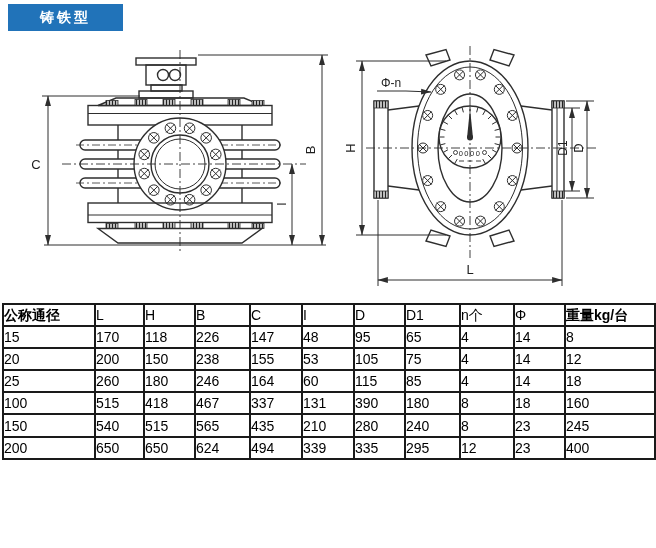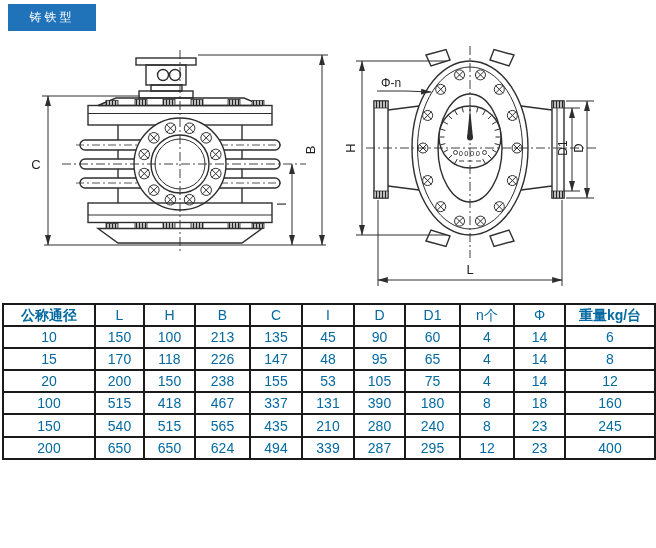--- a/index.html
+++ b/index.html
@@ -1,24 +1,24 @@
 <!DOCTYPE html>
 <html><head>
 <meta charset="utf-8">
 <style>
   html,body{margin:0;padding:0;background:#fff;}
   .page{position:relative;width:656px;height:548px;background:#ffffff;overflow:hidden;
         font-family:"Liberation Sans",sans-serif;}
-  .badge{position:absolute;left:8px;top:4px;width:88px;height:27px;background:#2173b9;
-         color:#ffffff;font-size:12px;font-weight:normal;letter-spacing:3px;
+  .badge{position:absolute;left:8px;top:4px;width:115px;height:27px;background:#2173b9;
+         color:#ffffff;font-size:14px;font-weight:bold;letter-spacing:3px;
          display:flex;align-items:center;justify-content:center;}
   svg.drawing{position:absolute;left:0;top:36px;}
   svg text{font-family:"Liberation Sans",sans-serif;}
   table.spec{position:absolute;left:2px;top:303px;width:652px;border-collapse:collapse;
-             table-layout:fixed;text-align:center;color:#0369a1;}
+             table-layout:fixed;text-align:left;color:#000000;}
   table.spec th,table.spec td{border:2px solid #1a1a1a;height:20.1px;padding:0;
              font-size:14px;font-weight:normal;line-height:1;}
   table.spec th.cn{font-weight:bold;font-size:14px;}
 </style>
 </head>
 <body>
 
 <div class="page">
 
   <div class="badge">
@@ -303,33 +303,20 @@
         <th>I</th>
         <th>D</th>
         <th>D1</th>
         <th>n个</th>
         <th>Φ</th>
         <th class="cn">重量kg/台</th>
       </tr>
     </thead>
     <tbody>
         <tr>
-          <td>10</td>
-          <td>150</td>
-          <td>100</td>
-          <td>213</td>
-          <td>135</td>
-          <td>45</td>
-          <td>90</td>
-          <td>60</td>
-          <td>4</td>
-          <td>14</td>
-          <td>6</td>
-        </tr>
-        <tr>
           <td>15</td>
           <td>170</td>
           <td>118</td>
           <td>226</td>
           <td>147</td>
           <td>48</td>
           <td>95</td>
           <td>65</td>
           <td>4</td>
           <td>14</td>
@@ -342,20 +329,33 @@
           <td>238</td>
           <td>155</td>
           <td>53</td>
           <td>105</td>
           <td>75</td>
           <td>4</td>
           <td>14</td>
           <td>12</td>
         </tr>
         <tr>
+          <td>25</td>
+          <td>260</td>
+          <td>180</td>
+          <td>246</td>
+          <td>164</td>
+          <td>60</td>
+          <td>115</td>
+          <td>85</td>
+          <td>4</td>
+          <td>14</td>
+          <td>18</td>
+        </tr>
+        <tr>
           <td>100</td>
           <td>515</td>
           <td>418</td>
           <td>467</td>
           <td>337</td>
           <td>131</td>
           <td>390</td>
           <td>180</td>
           <td>8</td>
           <td>18</td>
@@ -374,21 +374,21 @@
           <td>23</td>
           <td>245</td>
         </tr>
         <tr>
           <td>200</td>
           <td>650</td>
           <td>650</td>
           <td>624</td>
           <td>494</td>
           <td>339</td>
-          <td>287</td>
+          <td>335</td>
           <td>295</td>
           <td>12</td>
           <td>23</td>
           <td>400</td>
         </tr>
       </tbody>
   </table>
 
 </div>
 

